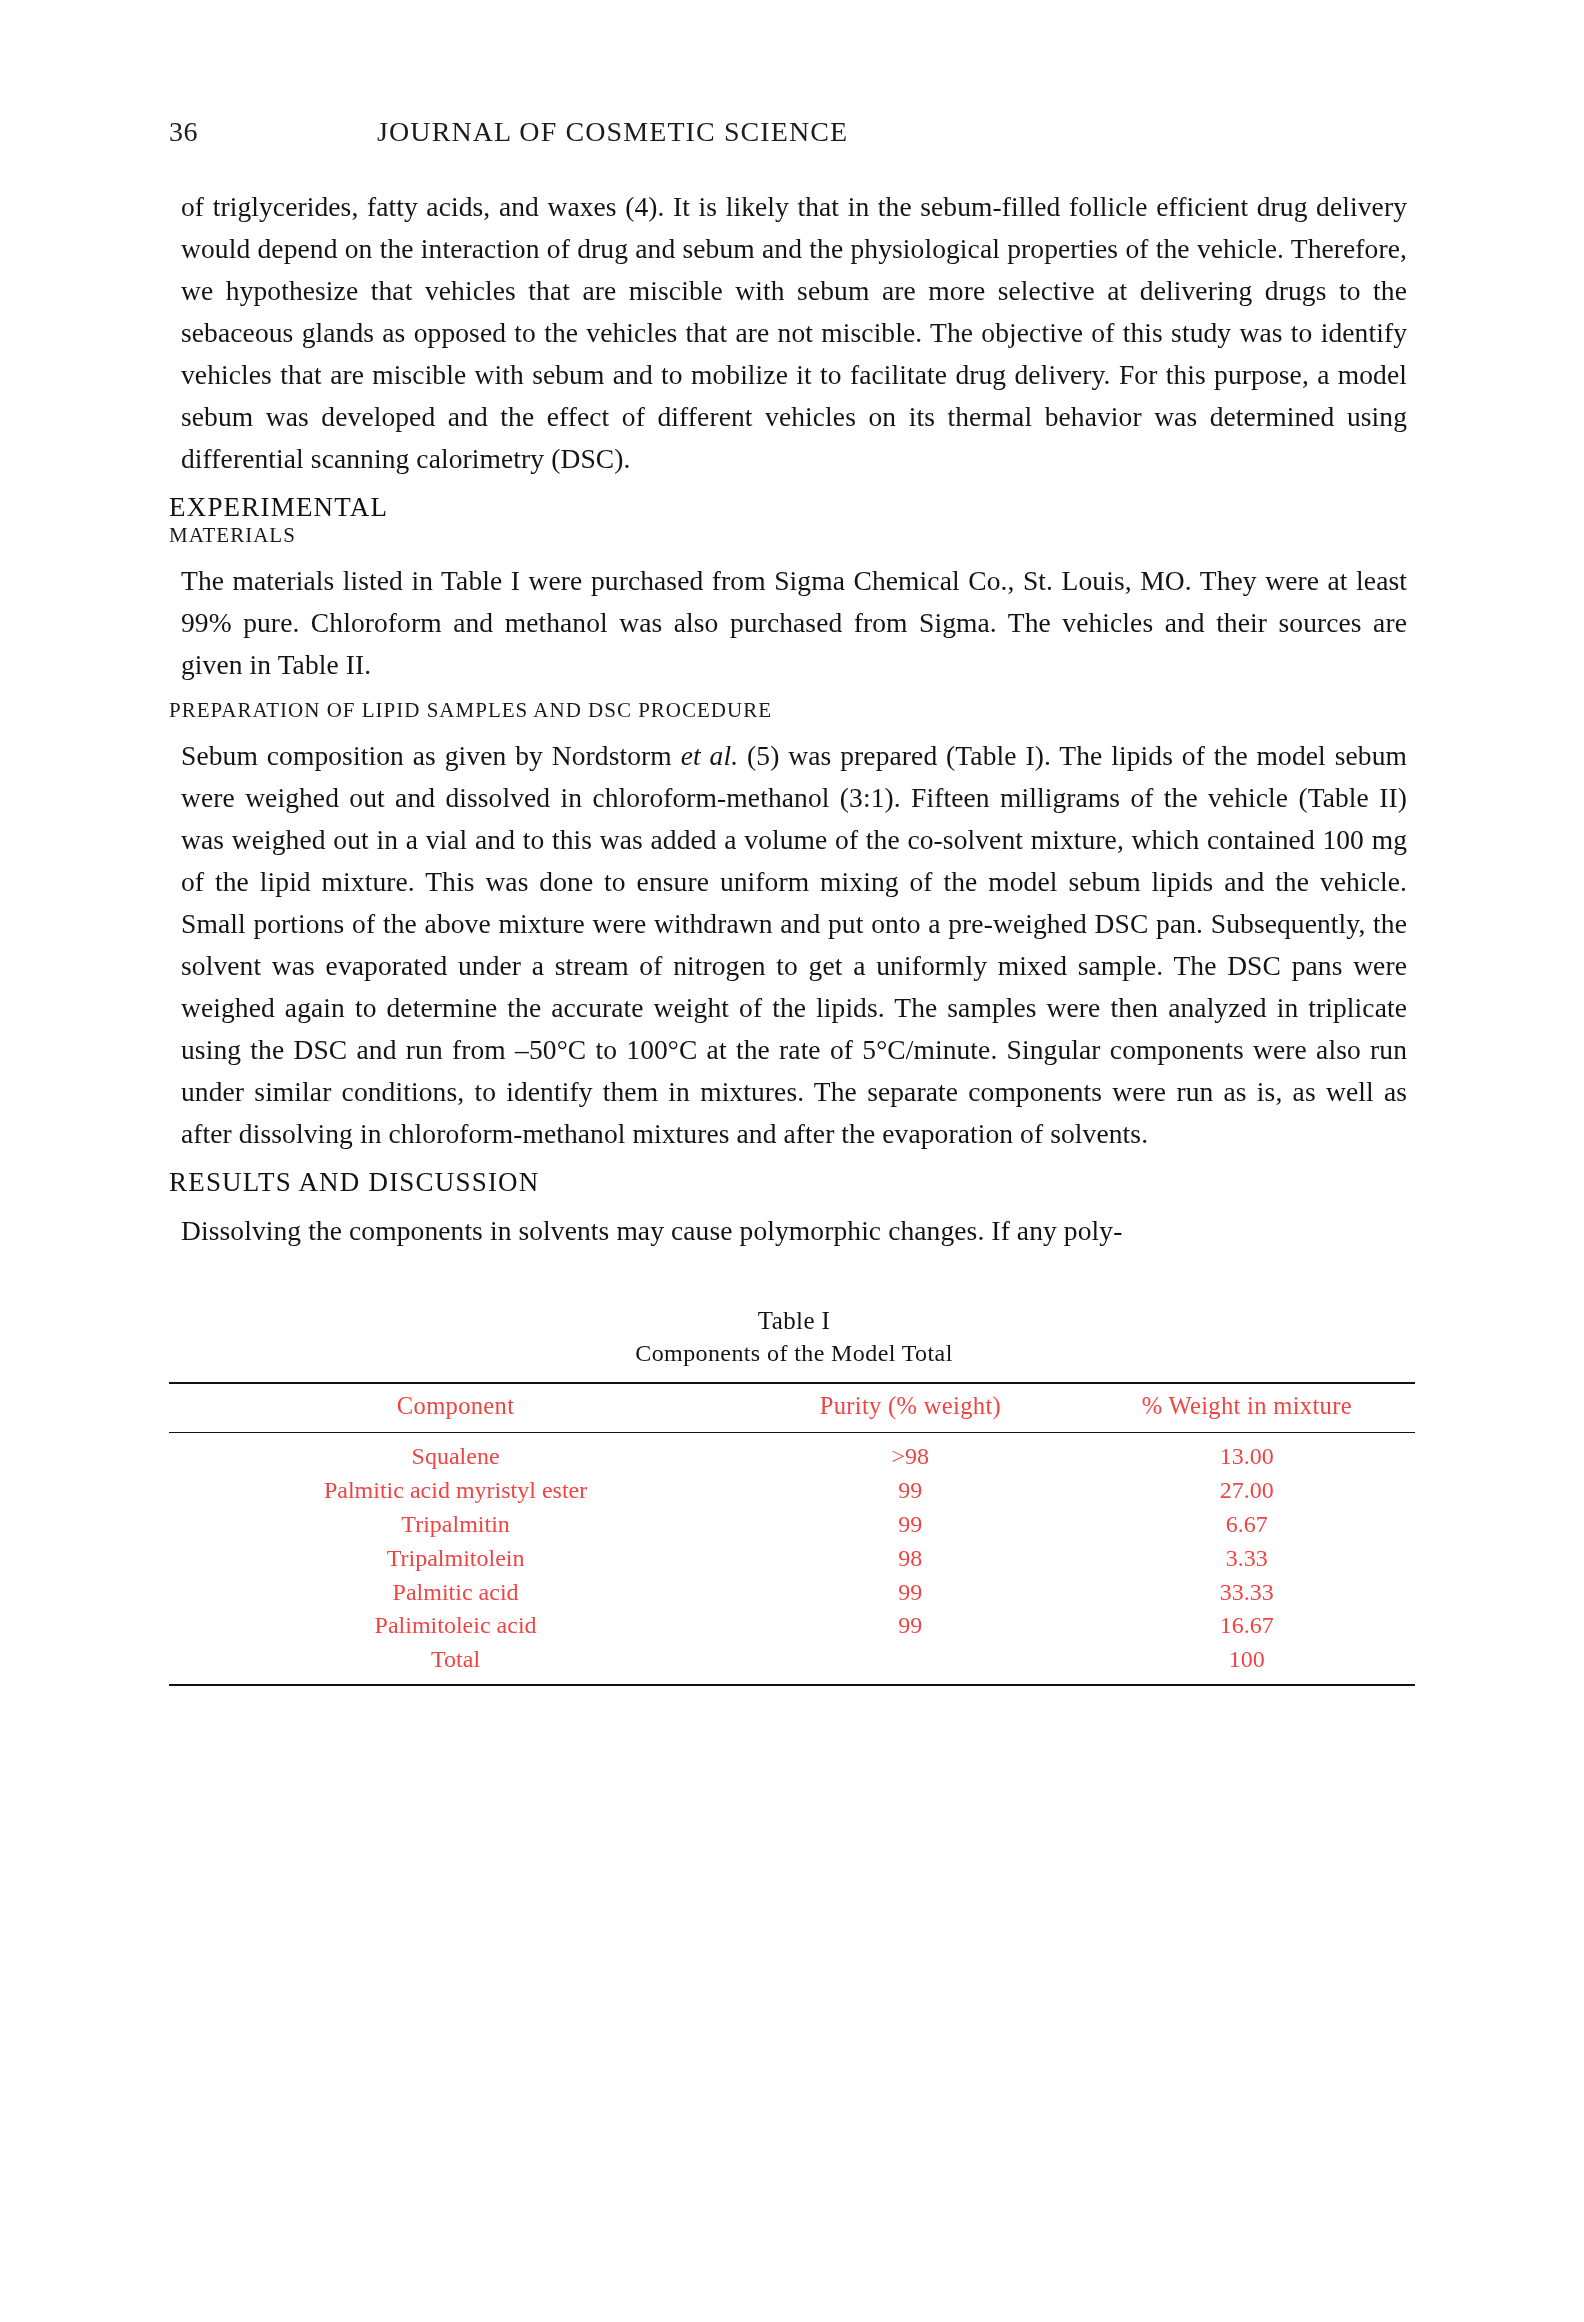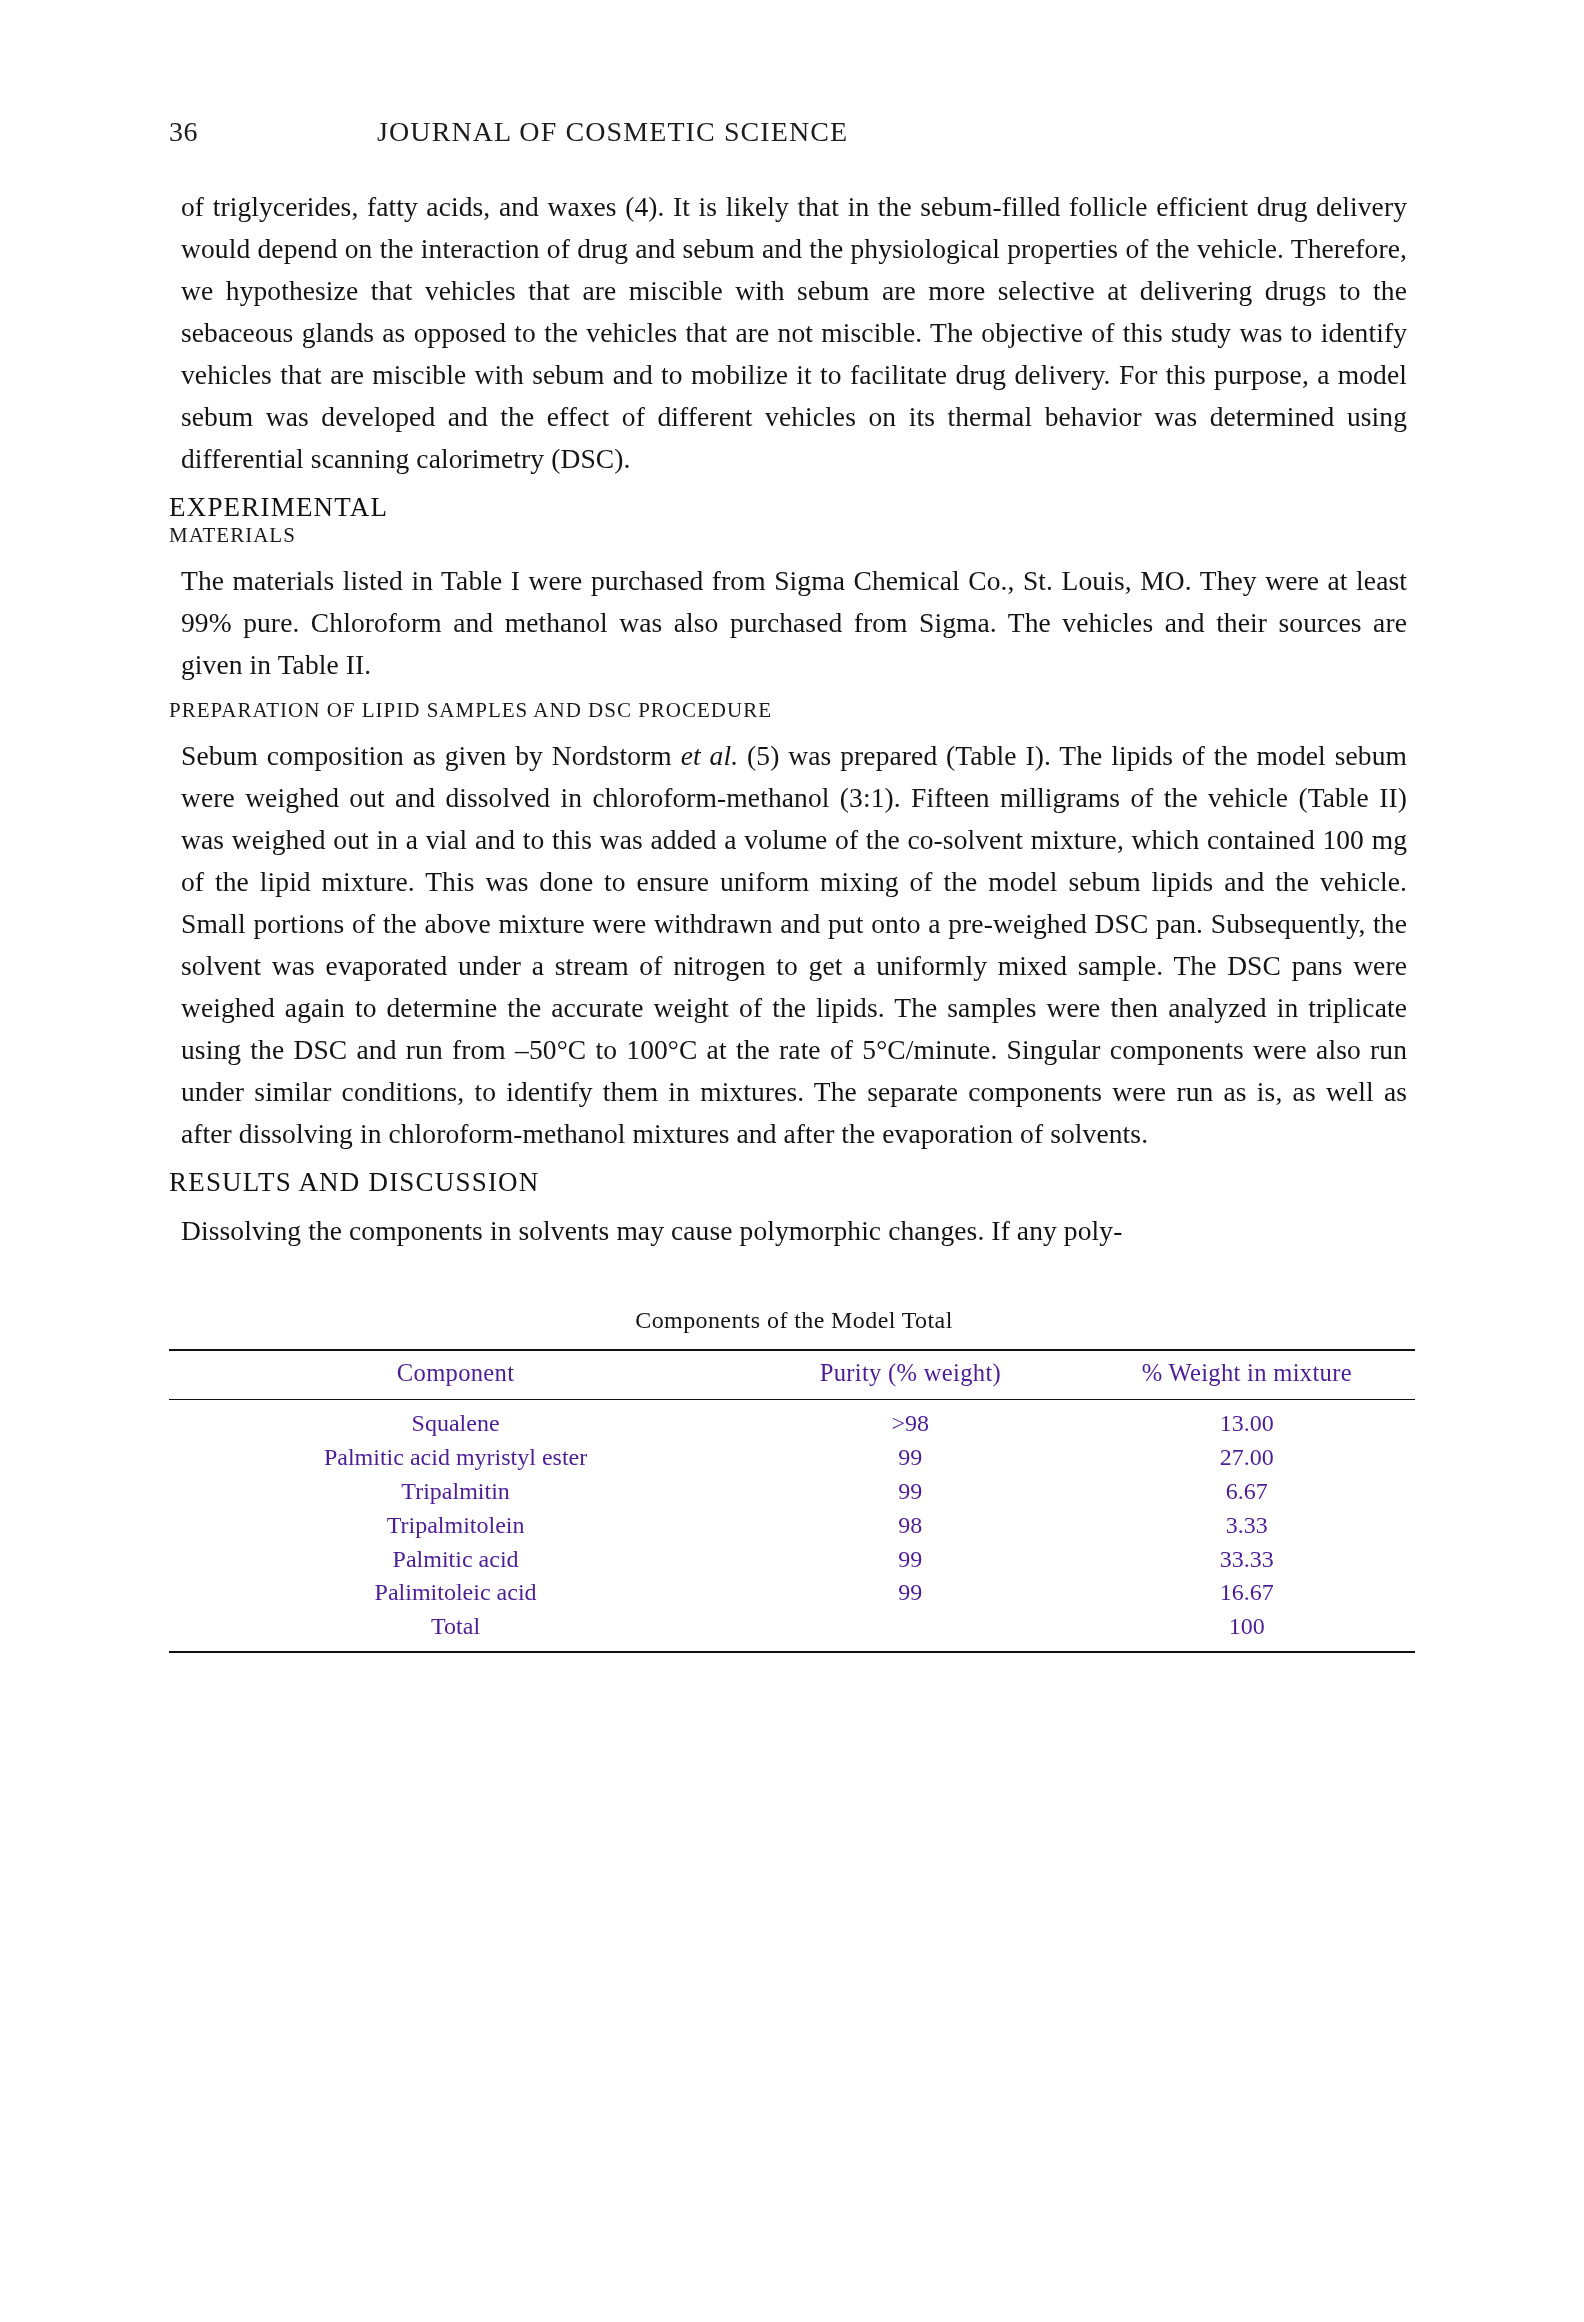--- a/index.html
+++ b/index.html
@@ -117,21 +117,21 @@
   }
   .table-caption .tbl-sub {
     display: block;
     font-size: 24px;
   }
   table.data-table {
     border-collapse: collapse;
     width: 1246px;
     margin-top: 11.6px;
     font-size: 24px;
-    color: #4c1d95;
+    color: #ef4444;
   }
   table.data-table thead th {
     font-weight: normal;
     font-size: 24.6px;
     padding: 8.7px 0 11.6px 0;
     letter-spacing: 0.3px;
   }
   table.data-table tbody td {
     padding: 3.4px 0;
     font-size: 24px;
@@ -167,20 +167,21 @@
     <h3 class="subsection-head sub-prep">PREPARATION OF LIPID SAMPLES AND DSC PROCEDURE</h3>
 
     <p class="body-para para-prep"><span>Sebum composition as given by Nordstorm </span><em class="ital">et al.</em><span> (5) was prepared (Table I). The lipids of the model sebum were weighed out and dissolved in chloroform-methanol (3:1). Fifteen milligrams of the vehicle (Table II) was weighed out in a vial and to this was added a volume of the co-solvent mixture, which contained 100 mg of the lipid mixture. This was done to ensure uniform mixing of the model sebum lipids and the vehicle. Small portions of the above mixture were withdrawn and put onto a pre-weighed DSC pan. Subsequently, the solvent was evaporated under a stream of nitrogen to get a uniformly mixed sample. The DSC pans were weighed again to determine the accurate weight of the lipids. The samples were then analyzed in triplicate using the DSC and run from –50°C to 100°C at the rate of 5°C/minute. Singular components were also run under similar conditions, to identify them in mixtures. The separate components were run as is, as well as after dissolving in chloroform-methanol mixtures and after the evaporation of solvents.</span></p>
 
     <h2 class="section-head sec-results">RESULTS AND DISCUSSION</h2>
 
     <p class="body-para para-results">Dissolving the components in solvents may cause polymorphic changes. If any poly-</p>
 
     <div class="table-block">
       <div class="table-caption">
+        <span class="tbl-num">Table I</span>
         <span class="tbl-sub">Components of the Model Total</span>
       </div>
       <table class="data-table">
         <thead>
           <tr class="head-row">
             <th class="col-comp">Component</th>
             <th class="col-pur">Purity (% weight)</th>
             <th class="col-wt">% Weight in mixture</th>
           </tr>
         </thead>

